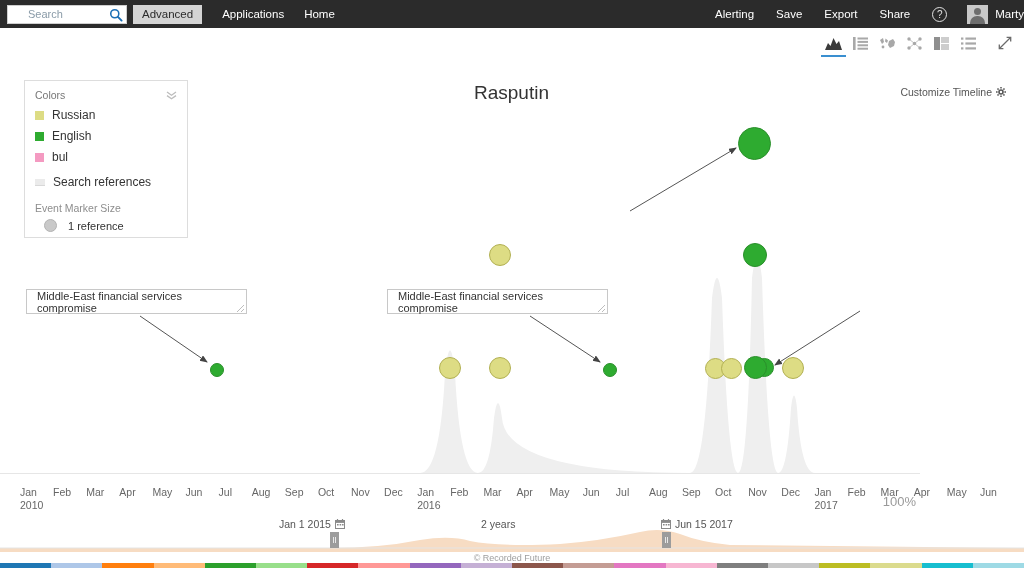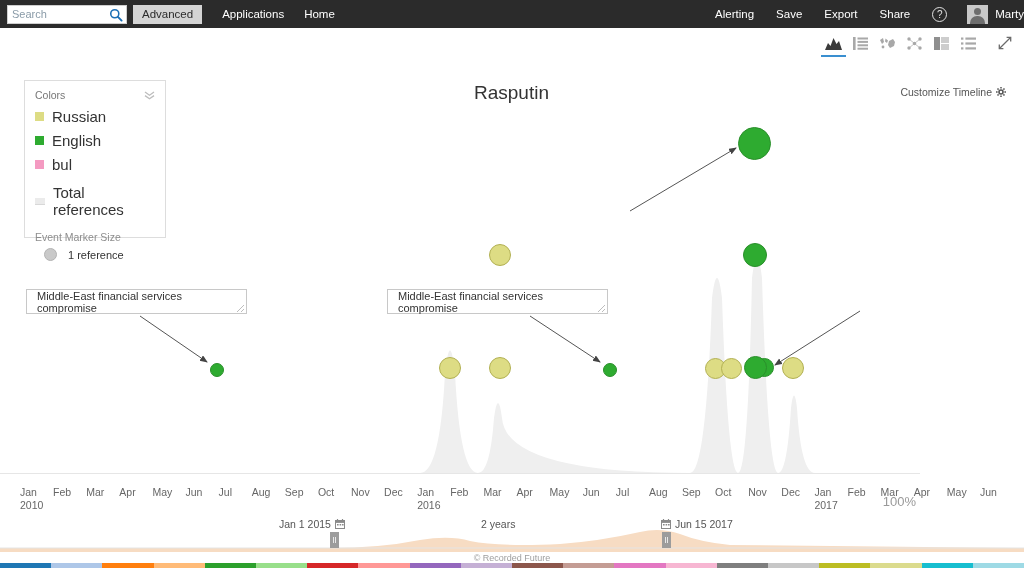--- a/index.html
+++ b/index.html
@@ -12,21 +12,21 @@
   
   .topnav {
     position: absolute; top: 0; left: 0; width: 1024px; height: 28px;
     background: #2b2b2b; display: flex; align-items: center;
   }
   .search-wrap {
     position: relative; width: 120px; height: 19px; margin-left: 7px;
     background: #fff; border: 1px solid #cfcfcf; display: flex; align-items: center;
   }
   .search-input {
-    border: 0; outline: 0; width: 96px; height: 17px; margin-left: 4px;
+    border: 0; outline: 0; width: 96px; height: 17px; margin-left: 20px;
     font-family: "Liberation Sans", sans-serif; font-size: 11px; color: #555;
     background: transparent;
   }
   .search-input::placeholder { color: #8a9ba8; }
   .search-icon { position: absolute; right: 3px; top: 2px; width: 14px; height: 14px; }
   .adv-btn {
     margin-left: 6px; height: 19px; padding: 0 9px;
     background: #d4d4d4; color: #2b2b2b; font-size: 11.5px;
     display: flex; align-items: center; border: 0; cursor: pointer;
     font-family: "Liberation Sans", sans-serif;
@@ -80,29 +80,29 @@
     position: absolute; left: 474px; top: 54px;
     font-size: 19px; color: #333; font-weight: 400;
   }
   .customize {
     position: absolute; right: 18px; top: 58px; font-size: 10.5px; color: #555;
     display: flex; align-items: center; gap: 4px; cursor: pointer;
   }
 
   
   .legend {
-    position: absolute; left: 24px; top: 52px; width: 142px; height: 158px;
+    position: absolute; left: 24px; top: 52px; width: 164px; height: 158px;
     border: 1px solid #dddddd; background: #fff; padding: 8px 10px;
   }
   .legend-head { display: flex; align-items: center; justify-content: space-between; }
   .legend-title { font-size: 10.5px; color: #777; }
   .chev { color: #b9b9b9; font-size: 11px; cursor: pointer; line-height: 8px; }
   .legend-row { display: flex; align-items: center; margin-top: 7px; }
   .sw { width: 9px; height: 9px; margin-right: 8px; flex: none; }
-  .legend-label { font-size: 15px; color: #333; }
+  .legend-label { font-size: 12px; color: #333; }
   .total-row { display: flex; align-items: center; margin-top: 11px; }
   .total-sw {
     width: 10px; height: 7px; margin-right: 8px; flex: none;
     background: #ebebeb; border-bottom: 1px solid #d8d8d8;
   }
   .ems-title { font-size: 10.5px; color: #8d8d8d; margin-top: 13px; }
   .ems-row { display: flex; align-items: center; margin-top: 5px; }
   .ems-circ {
     border-radius: 50%; background: #c9c9c9; border: 1px solid #b3b3b3; flex: none;
   }
@@ -320,21 +320,21 @@
       <span class="sw" style="background:#2eab30"></span>
       <span class="legend-label">English</span>
     </div>
     <div class="legend-row">
       <span class="sw" style="background:#f49ac1"></span>
       <span class="legend-label">bul</span>
     </div>
 
     <div class="total-row">
       <span class="total-sw"></span>
-      <span class="legend-label">Total references</span>
+      <span class="legend-label">Search references</span>
     </div>
 
     <div class="ems-title">Event Marker Size</div>
     <div class="ems-row">
       <span class="ems-circ" style="width:13px;height:13px;margin:0 11px 0 9px;"></span>
       <span class="ems-label">1 reference</span>
     </div>
   </div>
 
   <div class="callout" style="left:26px;top:261px;width:221px;height:25px;">

